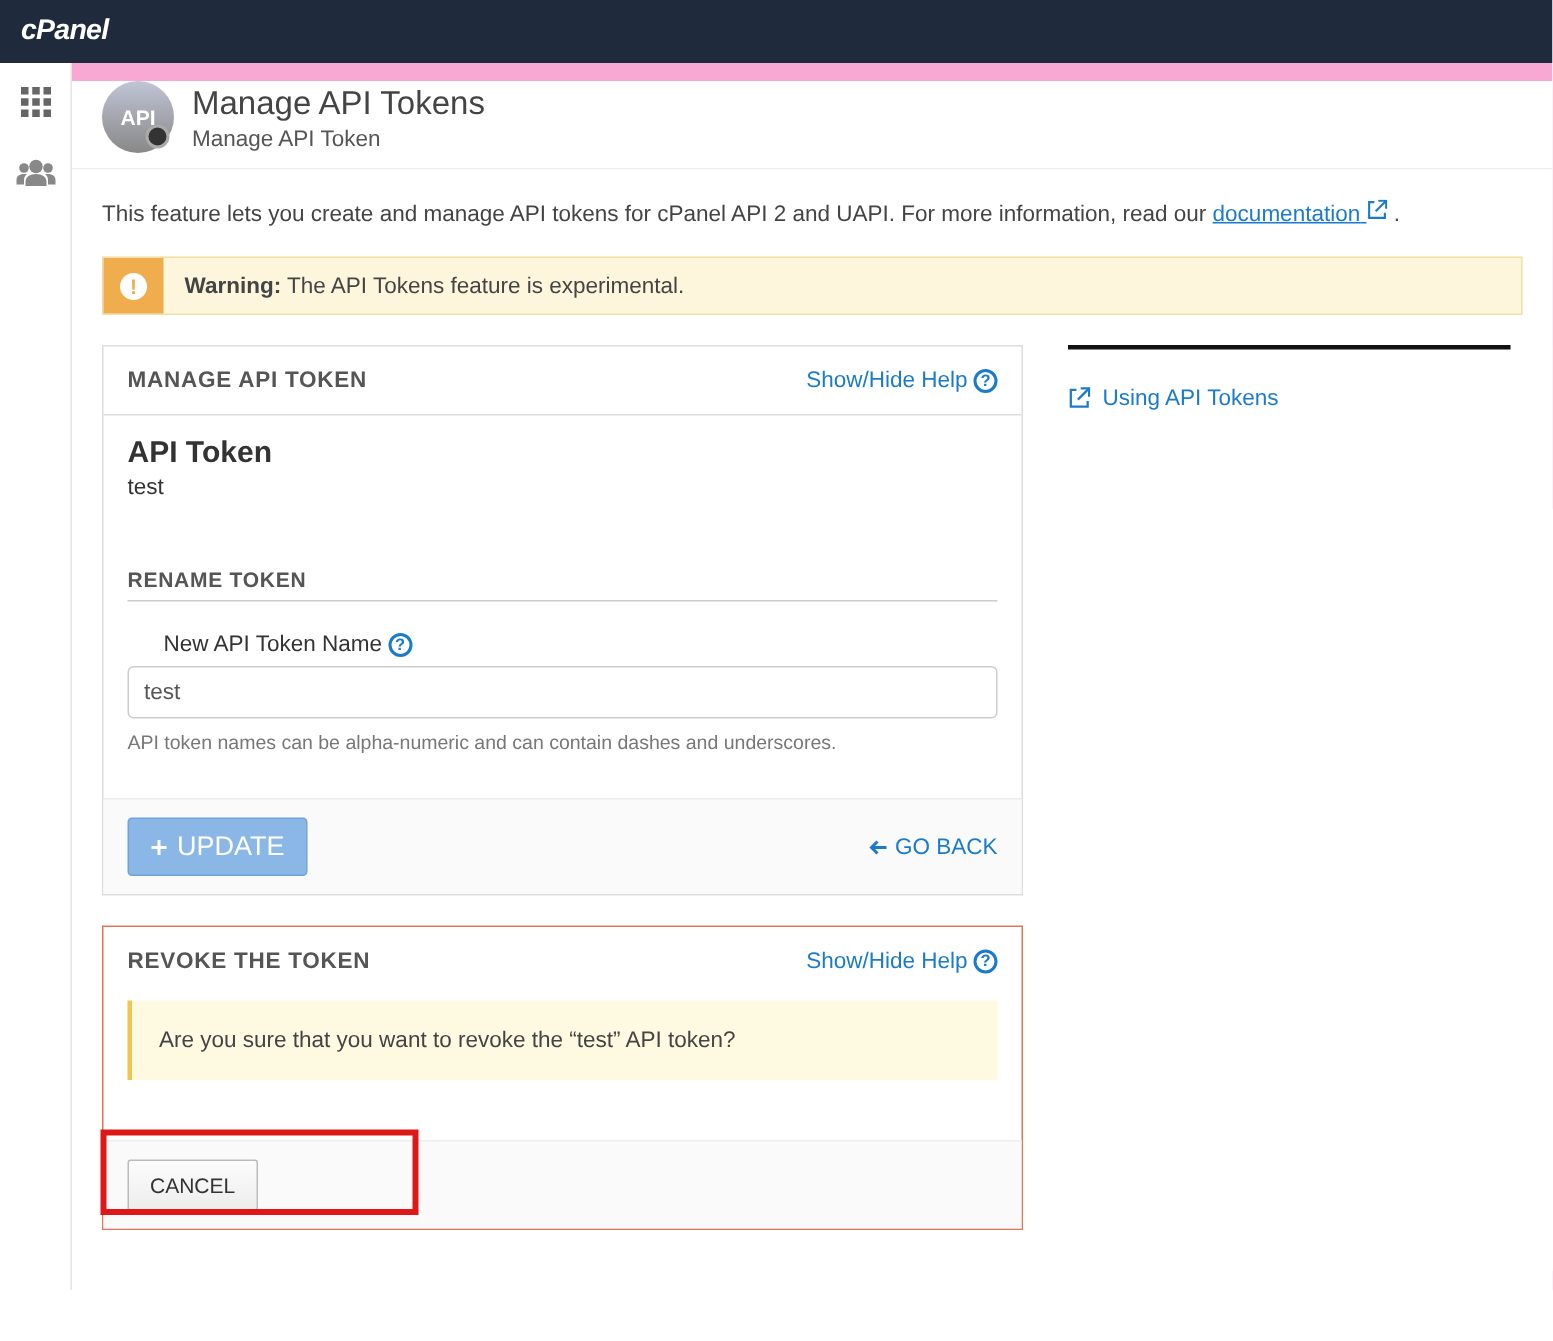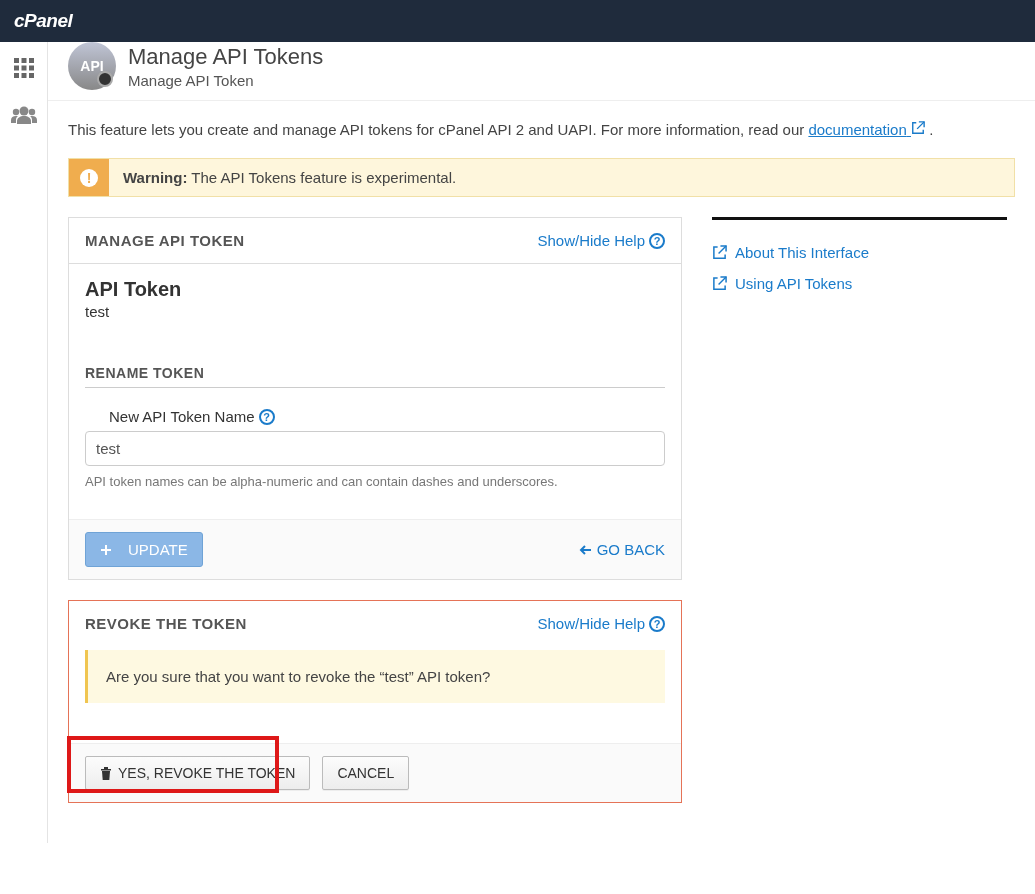--- a/index.html
+++ b/index.html
@@ -2,21 +2,21 @@
 <html><head>
 <meta charset="utf-8">
 <style>
 * { box-sizing: border-box; margin: 0; padding: 0; }
 body { font-family: -apple-system, BlinkMacSystemFont, "Segoe UI", Arial, sans-serif; font-size: 14px; color: #333; background: #fff; }
 .header-bar { background: #1f2b3c; height: 42px; display: flex; align-items: center; padding: 0 14px; }
 .logo { color: #fff; font-style: italic; font-weight: 900; font-size: 19px; letter-spacing: -0.5px; }
 .layout { display: flex; }
 .sidebar { width: 48px; background: #fff; border-right: 1px solid #e4e4e4; display: flex; flex-direction: column; align-items: center; padding-top: 14px; gap: 22px; }
 .sidebar-icon { color: #666; cursor: pointer; }
-.content-wrap { flex: 1; background: #f9a8d4; padding-top: 0; }
+.content-wrap { flex: 1; background: #f9a8d4; padding-top: 12px; }
 .white-area { background: #fff; padding: 0; }
 .top-section { border-bottom: 1px solid #eee; padding: 10px 20px 10px 20px; background: #fff; }
 .title-row { display: flex; align-items: center; gap: 12px; margin-top: -10px; }
 .api-badge { width: 48px; height: 48px; border-radius: 50%; background: linear-gradient(180deg,#c0c5d6,#888); display: flex; align-items: center; justify-content: center; color: #fff; font-weight: bold; font-size: 14px; position: relative; flex-shrink: 0; }
 .api-badge .small-circle { position: absolute; bottom: 3px; right: 3px; width: 16px; height: 16px; border-radius: 50%; background: #333; border: 2px solid #aaa; }
 .title-text h1 { font-size: 22px; font-weight: 400; color: #444; }
 .title-text .sub { font-size: 15px; color: #555; margin-top: 2px; }
 .intro { padding: 20px; font-size: 15px; color: #444; background:#fff; }
 .intro a { color: #1a7bca; text-decoration: underline; }
 .warning-bar { display: flex; background: #fef6dc; border: 1px solid #f1e0a7; margin: 0 20px 20px 20px; }
@@ -31,21 +31,21 @@
 .panel-header h2 { font-size: 15px; letter-spacing: 0.5px; font-weight: 700; color: #555; }
 .help-link { color: #1a7bca; font-size: 15px; cursor: pointer; display: inline-flex; align-items: center; gap: 4px; }
 .panel-body { padding: 14px 16px 30px 16px; }
 .field-label { font-weight: 700; font-size: 20px; color: #333; }
 .field-value { font-size: 15px; color: #333; margin-top: 2px; }
 .section-title { font-size: 14px; letter-spacing: 0.5px; font-weight: 700; color: #555; margin-top: 45px; border-bottom: 1px solid #ccc; padding-bottom: 6px; }
 .input-label { font-size: 15px; color: #333; margin-top: 20px; display: flex; align-items: center; gap: 4px; margin-left: 24px; }
 .text-input { width: 100%; border: 1px solid #ccc; border-radius: 4px; padding: 8px 10px; font-size: 15px; margin-top: 6px; color:#555;}
 .input-hint { font-size: 13px; color: #777; margin-top: 8px; }
 .panel-footer { border-top: 1px solid #eee; padding: 12px 16px; display: flex; justify-content: space-between; align-items: center; background: #fafafa; }
-.btn-primary { background: #8bb7e6; border: 1px solid #6fa3d6; color: #fff; padding: 8px 14px; border-radius: 3px; font-size: 15px; display: inline-flex; align-items: center; gap: 16px; cursor: pointer; }
+.btn-primary { background: #8bb7e6; border: 1px solid #6fa3d6; color: #fff; padding: 8px 14px; border-radius: 3px; font-size: 18px; display: inline-flex; align-items: center; gap: 6px; cursor: pointer; }
 .go-back { color: #1a7bca; font-size: 15px; cursor: pointer; display: inline-flex; align-items: center; gap: 4px; justify-content: flex-end; }
 .revoke-panel { border: 1px solid #e57357; }
 .revoke-panel .panel-header { border-bottom: none; }
 .confirm-box { margin: 4px 16px 40px 16px; padding: 18px 18px; background: #fef9e1; border-left: 3px solid #f0c550; font-size: 15px; color: #444; }
 .revoke-footer { border-top: 1px solid #eee; padding: 12px 16px; display: flex; gap: 12px; background: #fafafa; position: relative; }
 .btn-gray { background: linear-gradient(#fcfcfc,#ededed); border: 1px solid #bbb; color: #333; padding: 8px 14px; border-radius: 2px; font-size: 14px; display: inline-flex; align-items: center; gap: 6px; cursor: pointer; box-shadow: 0 1px 0 rgba(0,0,0,.05); }
 .highlight-rect { position: absolute; border: 4px solid #de1818; pointer-events: none; }
 .side-col-inner { border-top: 3px solid #111; padding-top: 24px; }
 .side-title { font-size: 15px; font-weight: 700; letter-spacing: 0.5px; color: #444; margin-bottom: 24px; }
 .help-item { display: flex; align-items: center; gap: 8px; margin-bottom: 14px; font-size: 15px; color: #1a7bca; cursor: pointer; }
@@ -165,51 +165,35 @@
               <h2>REVOKE THE TOKEN</h2>
               <span class="help-link">
                 <span>Show/Hide Help</span>
                 <span class="q-circle">?</span>
               </span>
             </div>
             <div class="confirm-box">Are you sure that you want to revoke the “test” API token?</div>
             <div class="revoke-footer" style="position:relative">
               <div class="highlight-rect" style="left:-2px; top:-8px; width:212px; height:57px;"></div>
               <button class="btn-gray">
-                <svg width="12" height="13" viewBox="0 0 12 13" fill="#333">
-                    <rect x="1" y="2" width="10" height="1.5"></rect>
-                    <rect x="4" y="0" width="4" height="2"></rect>
-                    <path d="M2 4h8l-0.7 9H2.7z"></path>
-                  </svg>
-                <span>YES, REVOKE THE TOKEN</span>
-              </button>
-              <button class="btn-gray">
                 <span>CANCEL</span>
               </button>
             </div>
           </div>
 
         </div>
 
         <div class="side-col">
           <div class="side-col-inner">
             <div class="help-item">
               <svg width="15" height="15" viewBox="0 0 16 16" fill="none" stroke="#1a7bca" stroke-width="1.6">
                   <path d="M6 2H2v12h12v-4"></path>
                   <path d="M9 1h6v6"></path>
                   <path d="M15 1L7 9"></path>
                 </svg>
-              <span>About This Interface</span>
-            </div>
-            <div class="help-item">
-              <svg width="15" height="15" viewBox="0 0 16 16" fill="none" stroke="#1a7bca" stroke-width="1.6">
-                  <path d="M6 2H2v12h12v-4"></path>
-                  <path d="M9 1h6v6"></path>
-                  <path d="M15 1L7 9"></path>
-                </svg>
               <span>Using API Tokens</span>
             </div>
           </div>
         </div>
 
       </div>
     </div>
   </div>
 </div>
 

